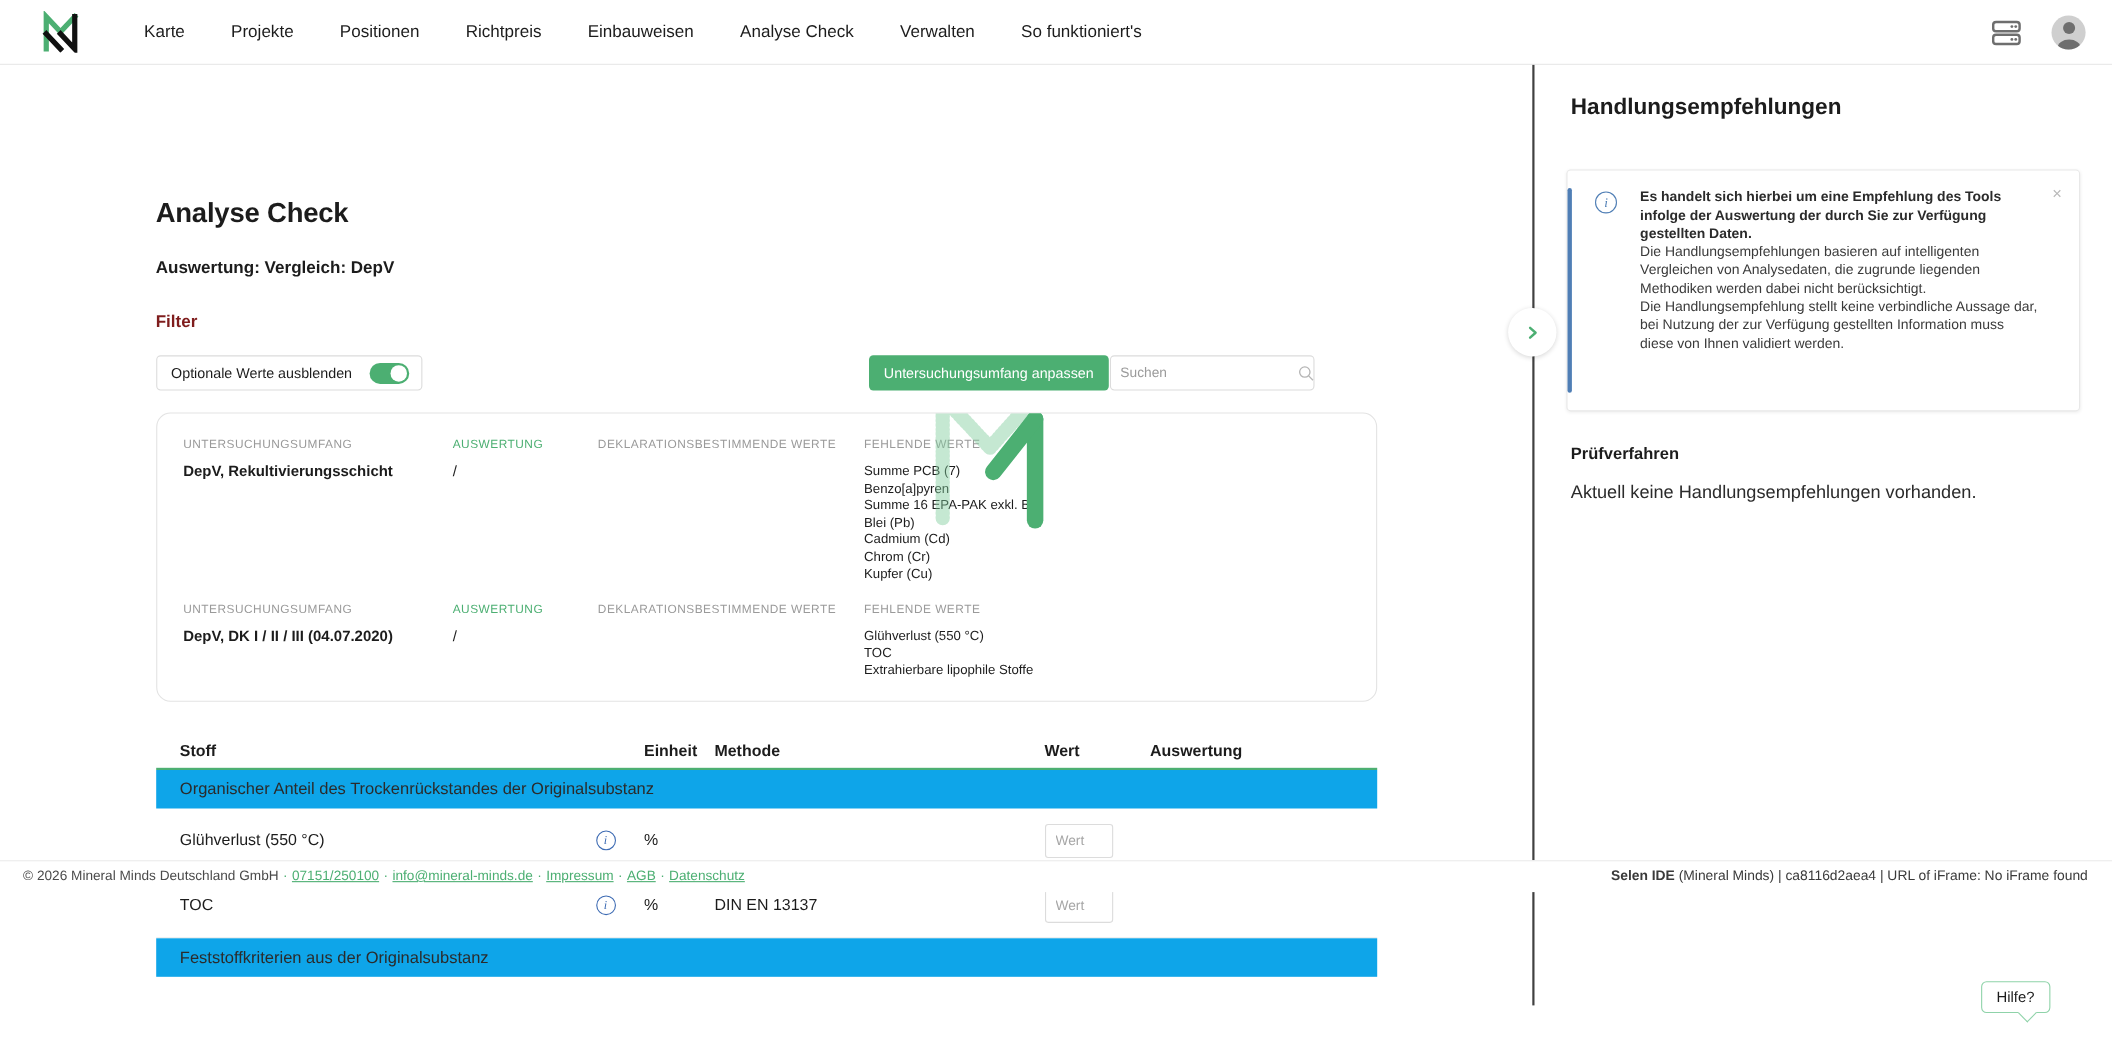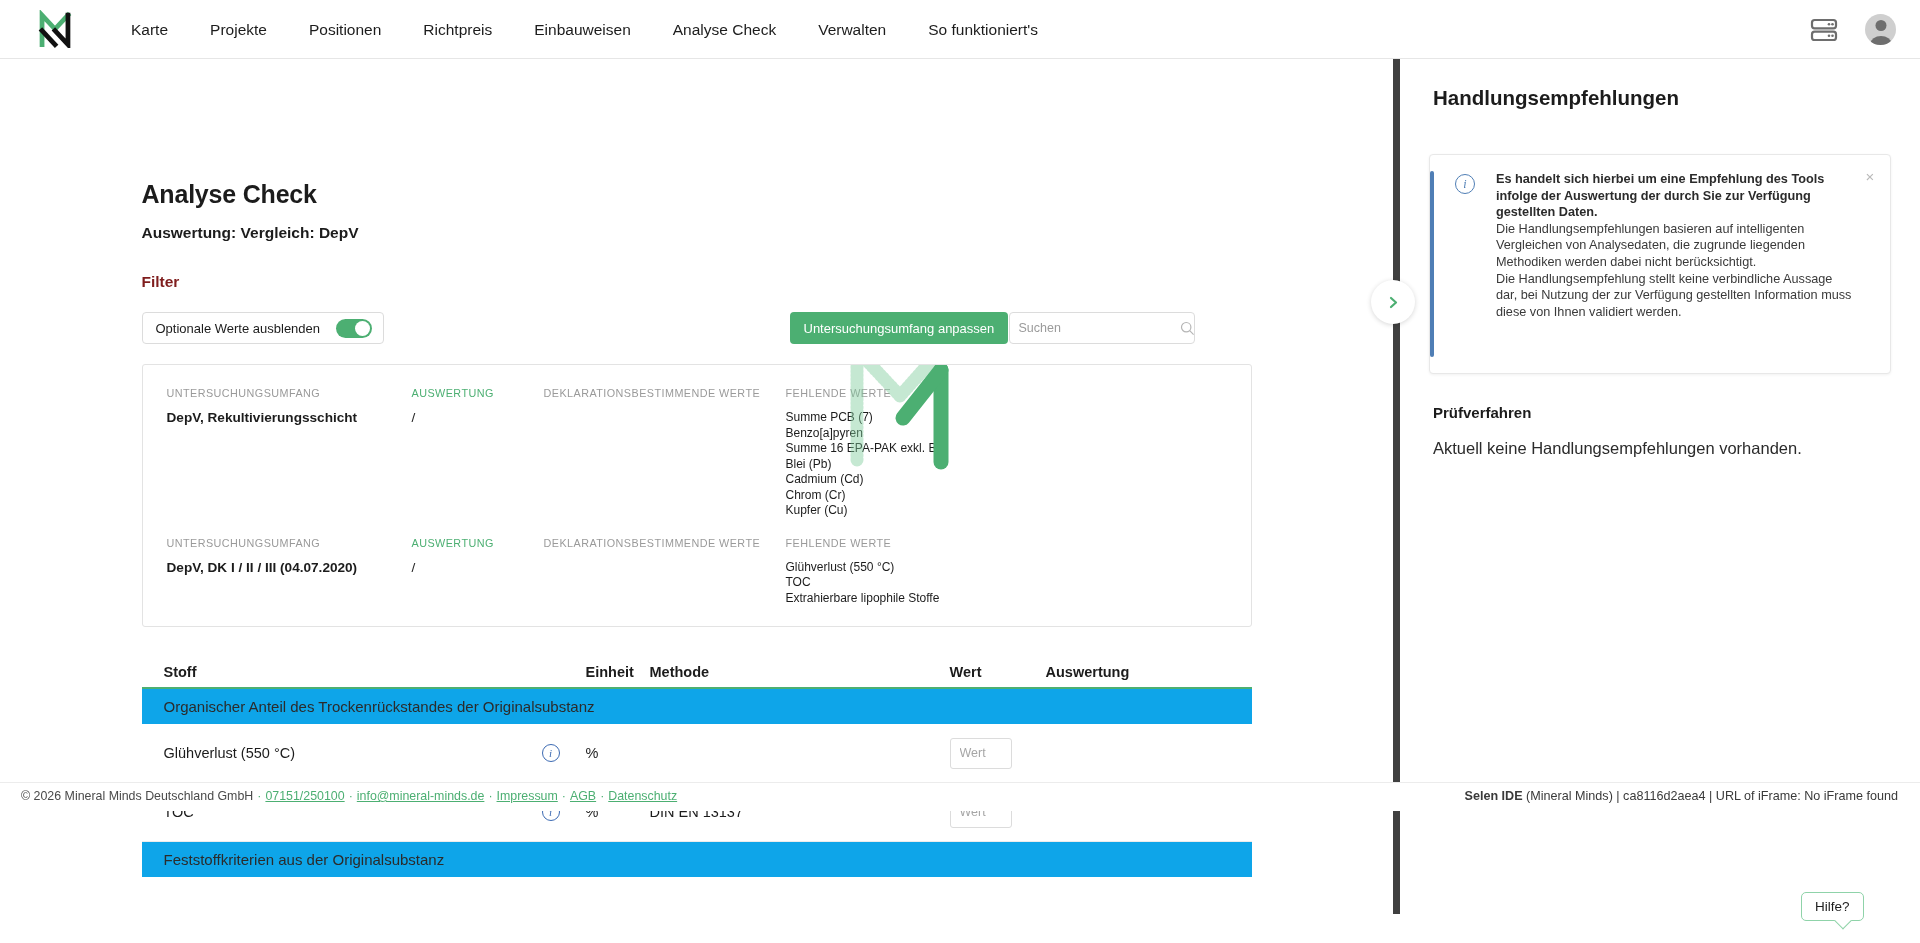--- a/index.html
+++ b/index.html
@@ -40,21 +40,21 @@
   
   .body-area { position: absolute; top: 59px; left: 0; width: 1920px; height: 855px; }
 
   .main-col {
     position: absolute; top: 0; left: 0; width: 1393px; height: 855px;
     background: #fff; overflow: hidden;
   }
   .main-inner { width: 1110px; margin: 0 auto; padding-top: 121px; position: relative; }
 
   .page-title { font-size: 25px; font-weight: bold; color: #1c1c1c; letter-spacing: -0.2px; }
-  .subtitle { font-size: 15.5px; font-weight: bold; color: #1c1c1c; margin-top: 15px; }
+  .subtitle { font-size: 15.5px; font-weight: bold; color: #1c1c1c; margin-top: 26px; }
   .filter-label { font-size: 15.5px; font-weight: bold; color: #7f1d1d; margin-top: 31px; }
 
   
   .filter-row { margin-top: 21px; display: flex; align-items: flex-end; height: 32px; position: relative; }
   .toggle-box {
     border: 1px solid #dcdcdc; border-radius: 4px; height: 32px;
     display: flex; align-items: center; gap: 16px; padding: 0 11px 0 13px; background: #fff;
     cursor: pointer;
   }
   .toggle-text { font-size: 13px; color: #1c1c1c; white-space: nowrap; }
@@ -73,21 +73,21 @@
   }
   .search-box input {
     border: none; outline: none; font-size: 12.5px; font-family: inherit;
     color: #1c1c1c; flex: 1; background: transparent;
   }
   .search-box input::placeholder { color: #9b9b9b; }
   .search-ic { color: #b5b5b5; display: flex; }
 
   
   .card {
-    margin-top: 20px; border: 1px solid #e3e3e3; border-radius: 3px;
+    margin-top: 20px; border: 1px solid #e3e3e3; border-radius: 13px;
     background: #fff; position: relative; overflow: hidden; padding: 22px 24px 20px 24px;
     min-height: 244px;
   }
   .card-row { display: flex; position: relative; }
   .card-row + .card-row { margin-top: 18px; }
   .col-a { width: 245px; }
   .col-b { width: 132px; }
   .col-c { width: 242px; }
   .col-d { flex: 1; }
   .lbl { font-size: 10.8px; letter-spacing: 0.45px; color: #9a9a9a; text-transform: uppercase; }
@@ -122,21 +122,21 @@
   }
   .wert-input {
     width: 62px; height: 31px; border: 1px solid #dcdcdc; border-radius: 3px;
     font-size: 12.5px; font-family: inherit; color: #1c1c1c; padding: 0 9px; outline: none; background:#fff;
   }
   .wert-input::placeholder { color: #a6a6a6; }
 
   
   .right-panel {
     position: absolute; top: 0; right: 0; width: 527px; height: 855px;
-    background: #fff; border-left: 7px solid #404040; padding: 0 29px;
+    background: #fff; border-left: 2px solid #404040; padding: 0 29px;
   }
   .rp-title { font-size: 20.5px; font-weight: bold; color: #1c1c1c; margin-top: 27px; margin-left: 4px; }
   .notice {
     margin-top: 44px; background: #fff; border: 1px solid #e8e8e8; border-radius: 4px;
     box-shadow: 0 1px 3px rgba(0,0,0,.06);
     display: flex; padding: 16px 12px 16px 0; position: relative; min-height: 220px;
   }
   .notice-bar { width: 4px; background: #4f7eb5; border-radius: 2px; margin-left: 0; flex: none; }
   .notice-ic {
     width: 20px; height: 20px; border-radius: 50%; border: 1px solid #4f7eb5; color: #4f7eb5;

